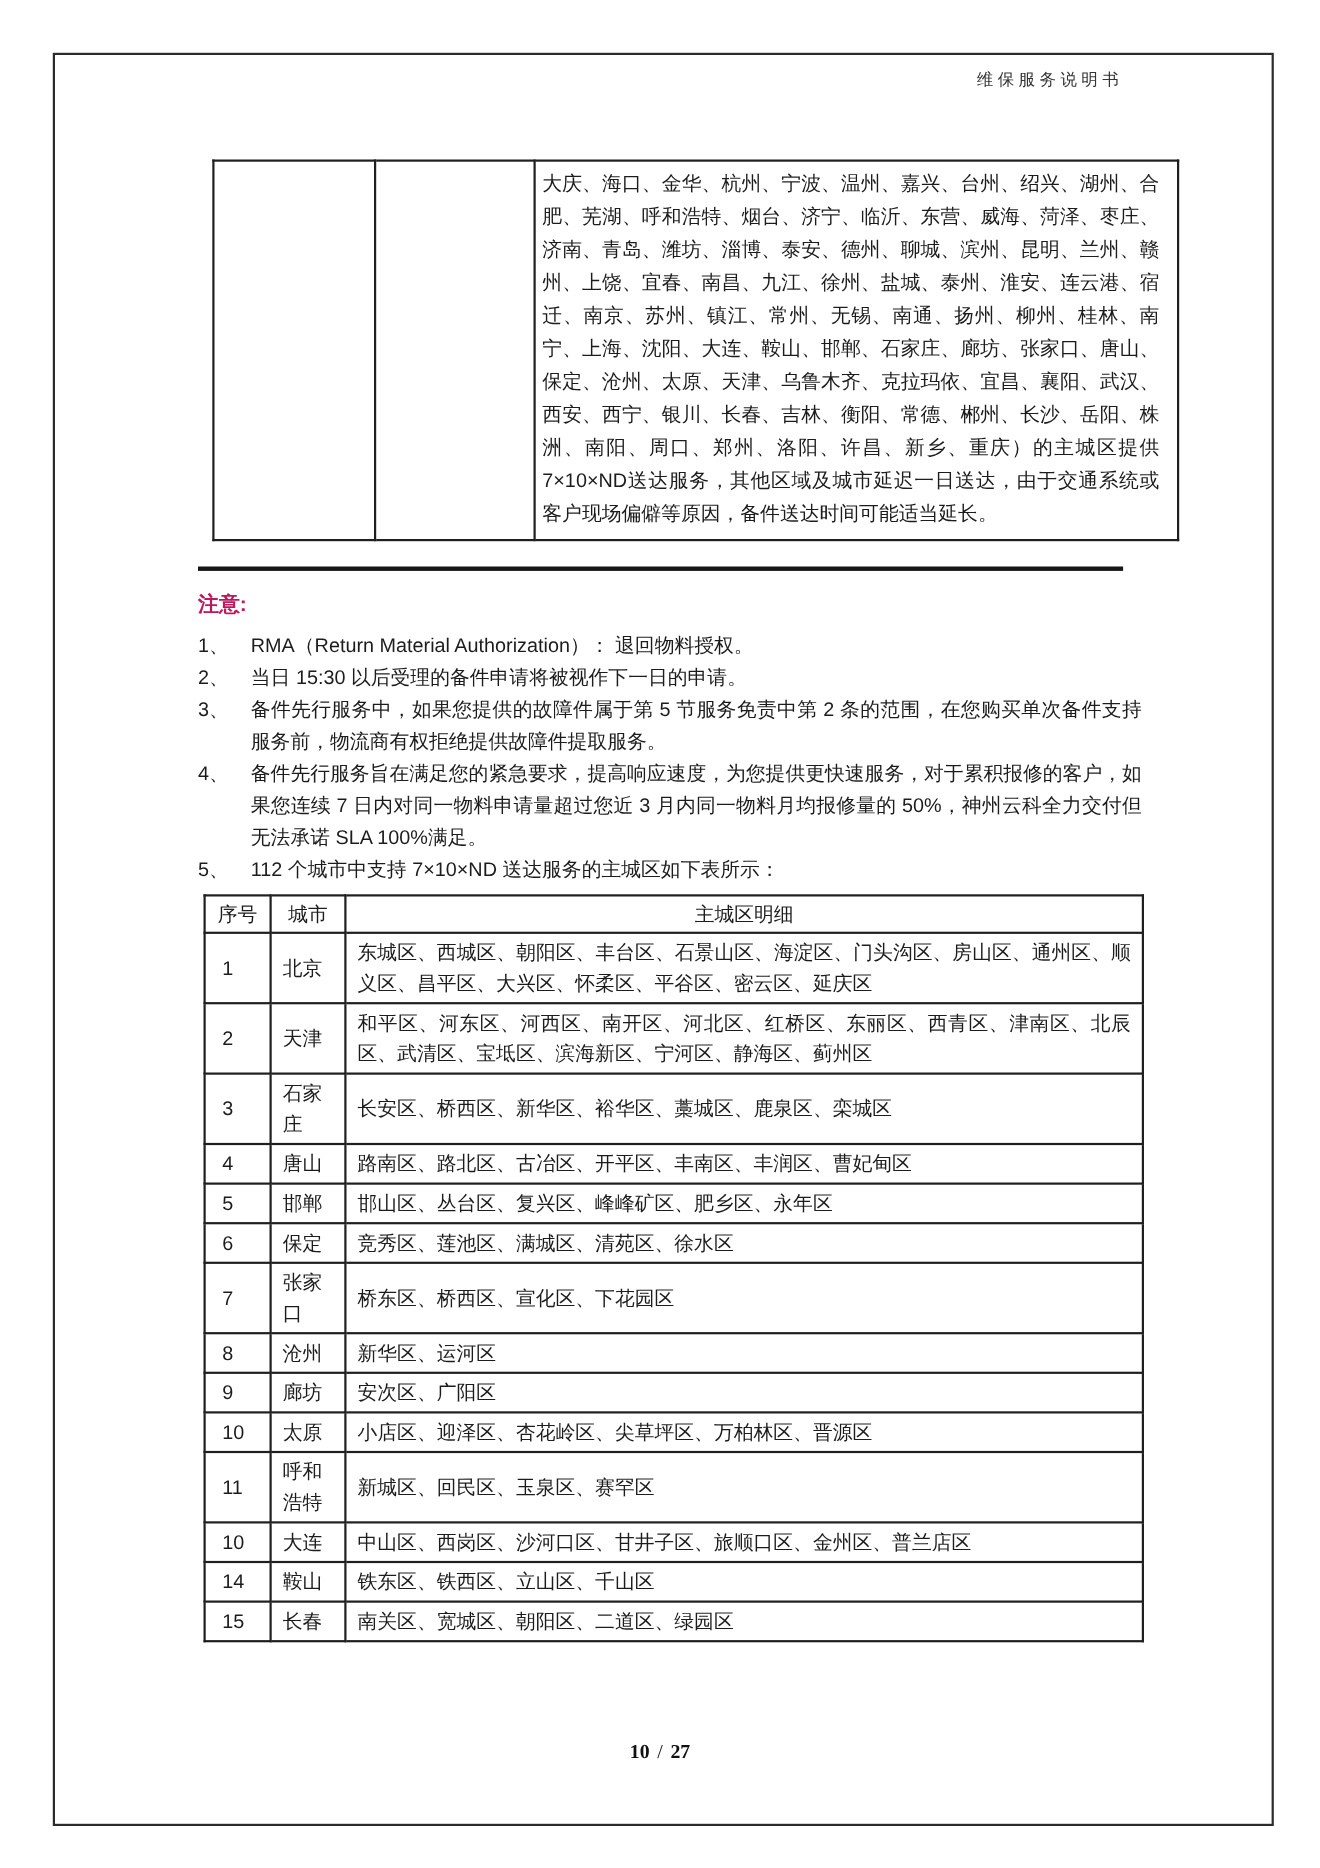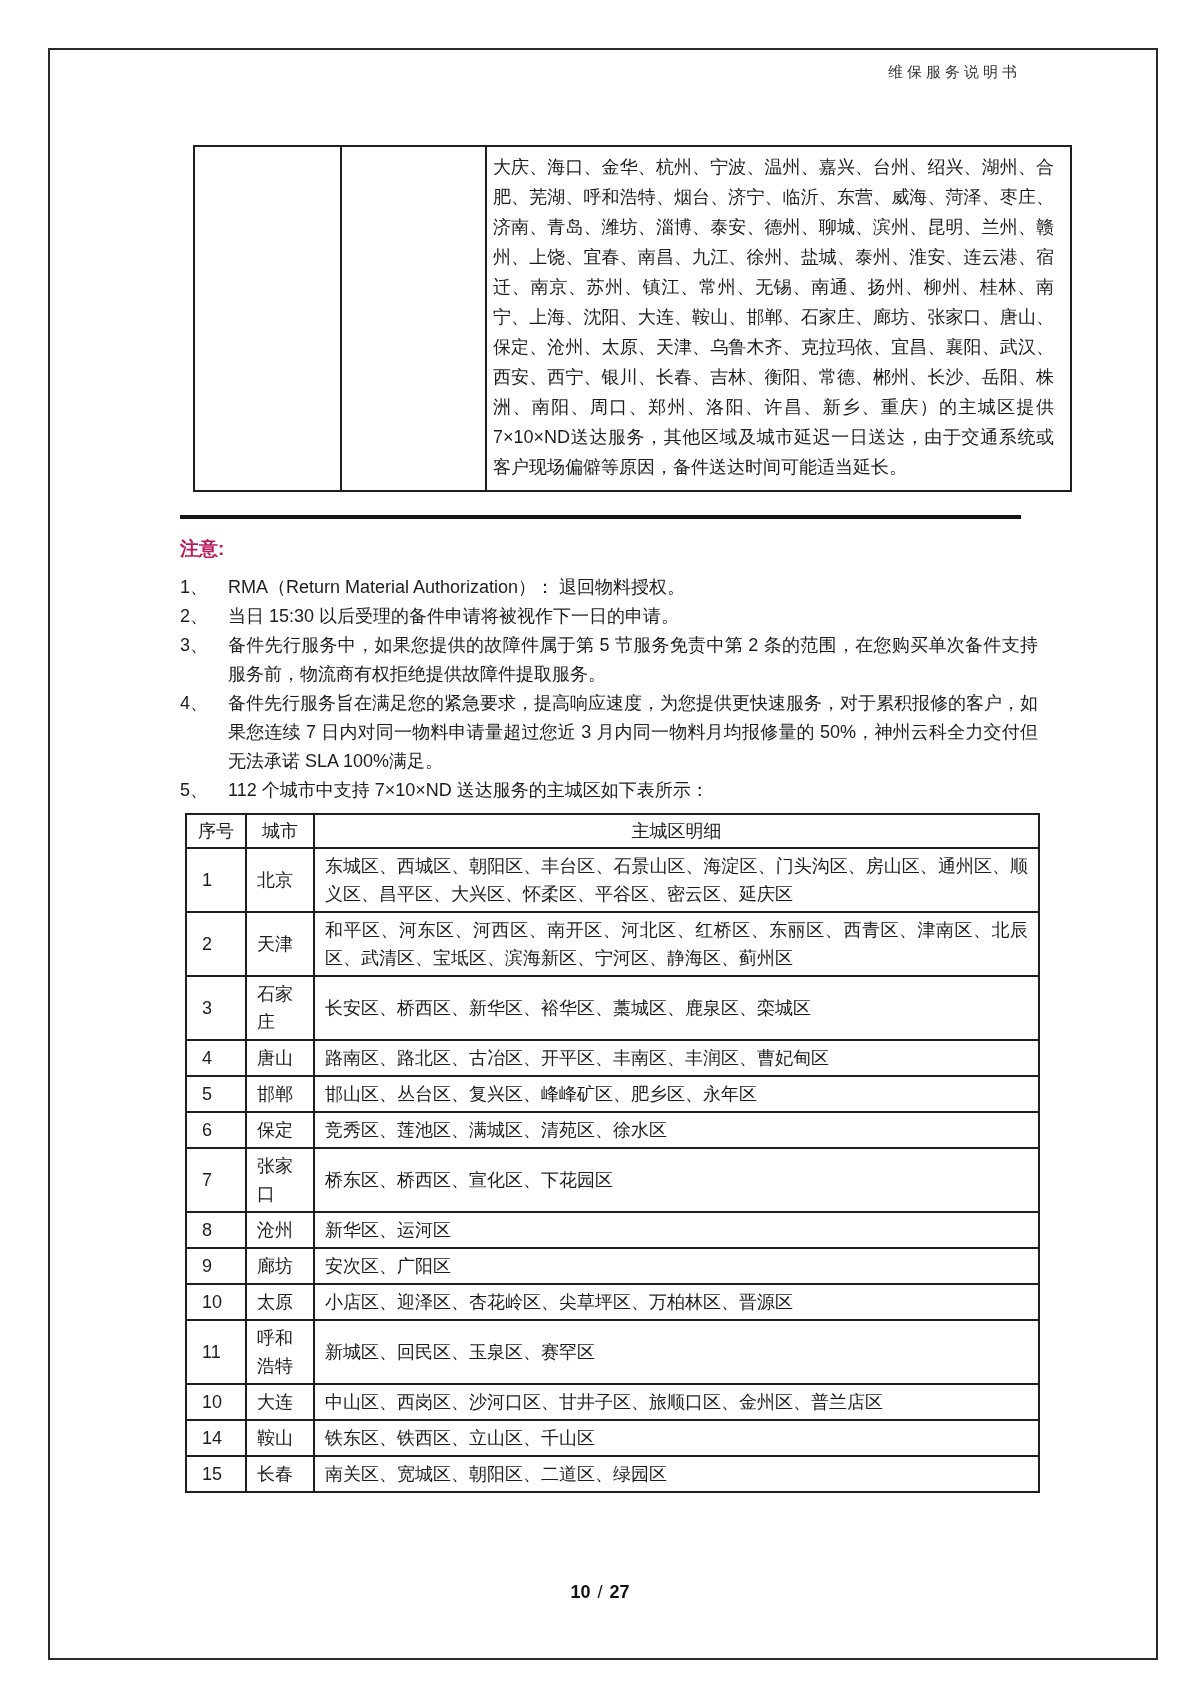--- a/index.html
+++ b/index.html
@@ -56,21 +56,21 @@
   .col-no   { width:60px; }
   .col-city { width:68px; }
   .col-dist { width:725px; }
   .city-table td.no   { padding:3px 4px 3px 15px; text-align:left; }
   .city-table td.city { padding:3px 10px; }
   .city-table td.dist { padding:3px 10px; text-align:justify; }
 
   .page-footer {
     position:absolute; top:1582px; left:0; width:1200px;
     text-align:center;
-    font-family:Liberation Sans, sans-serif;
+    font-family:Liberation Serif, serif;
     font-size:18px; color:#111;
   }
   .page-footer .pg { font-weight:bold; }
   .page-footer .sep { font-weight:normal; padding:0 7px; }
 </style>
 </head>
 <body>
 
 <div class="border-frame"></div>
 

